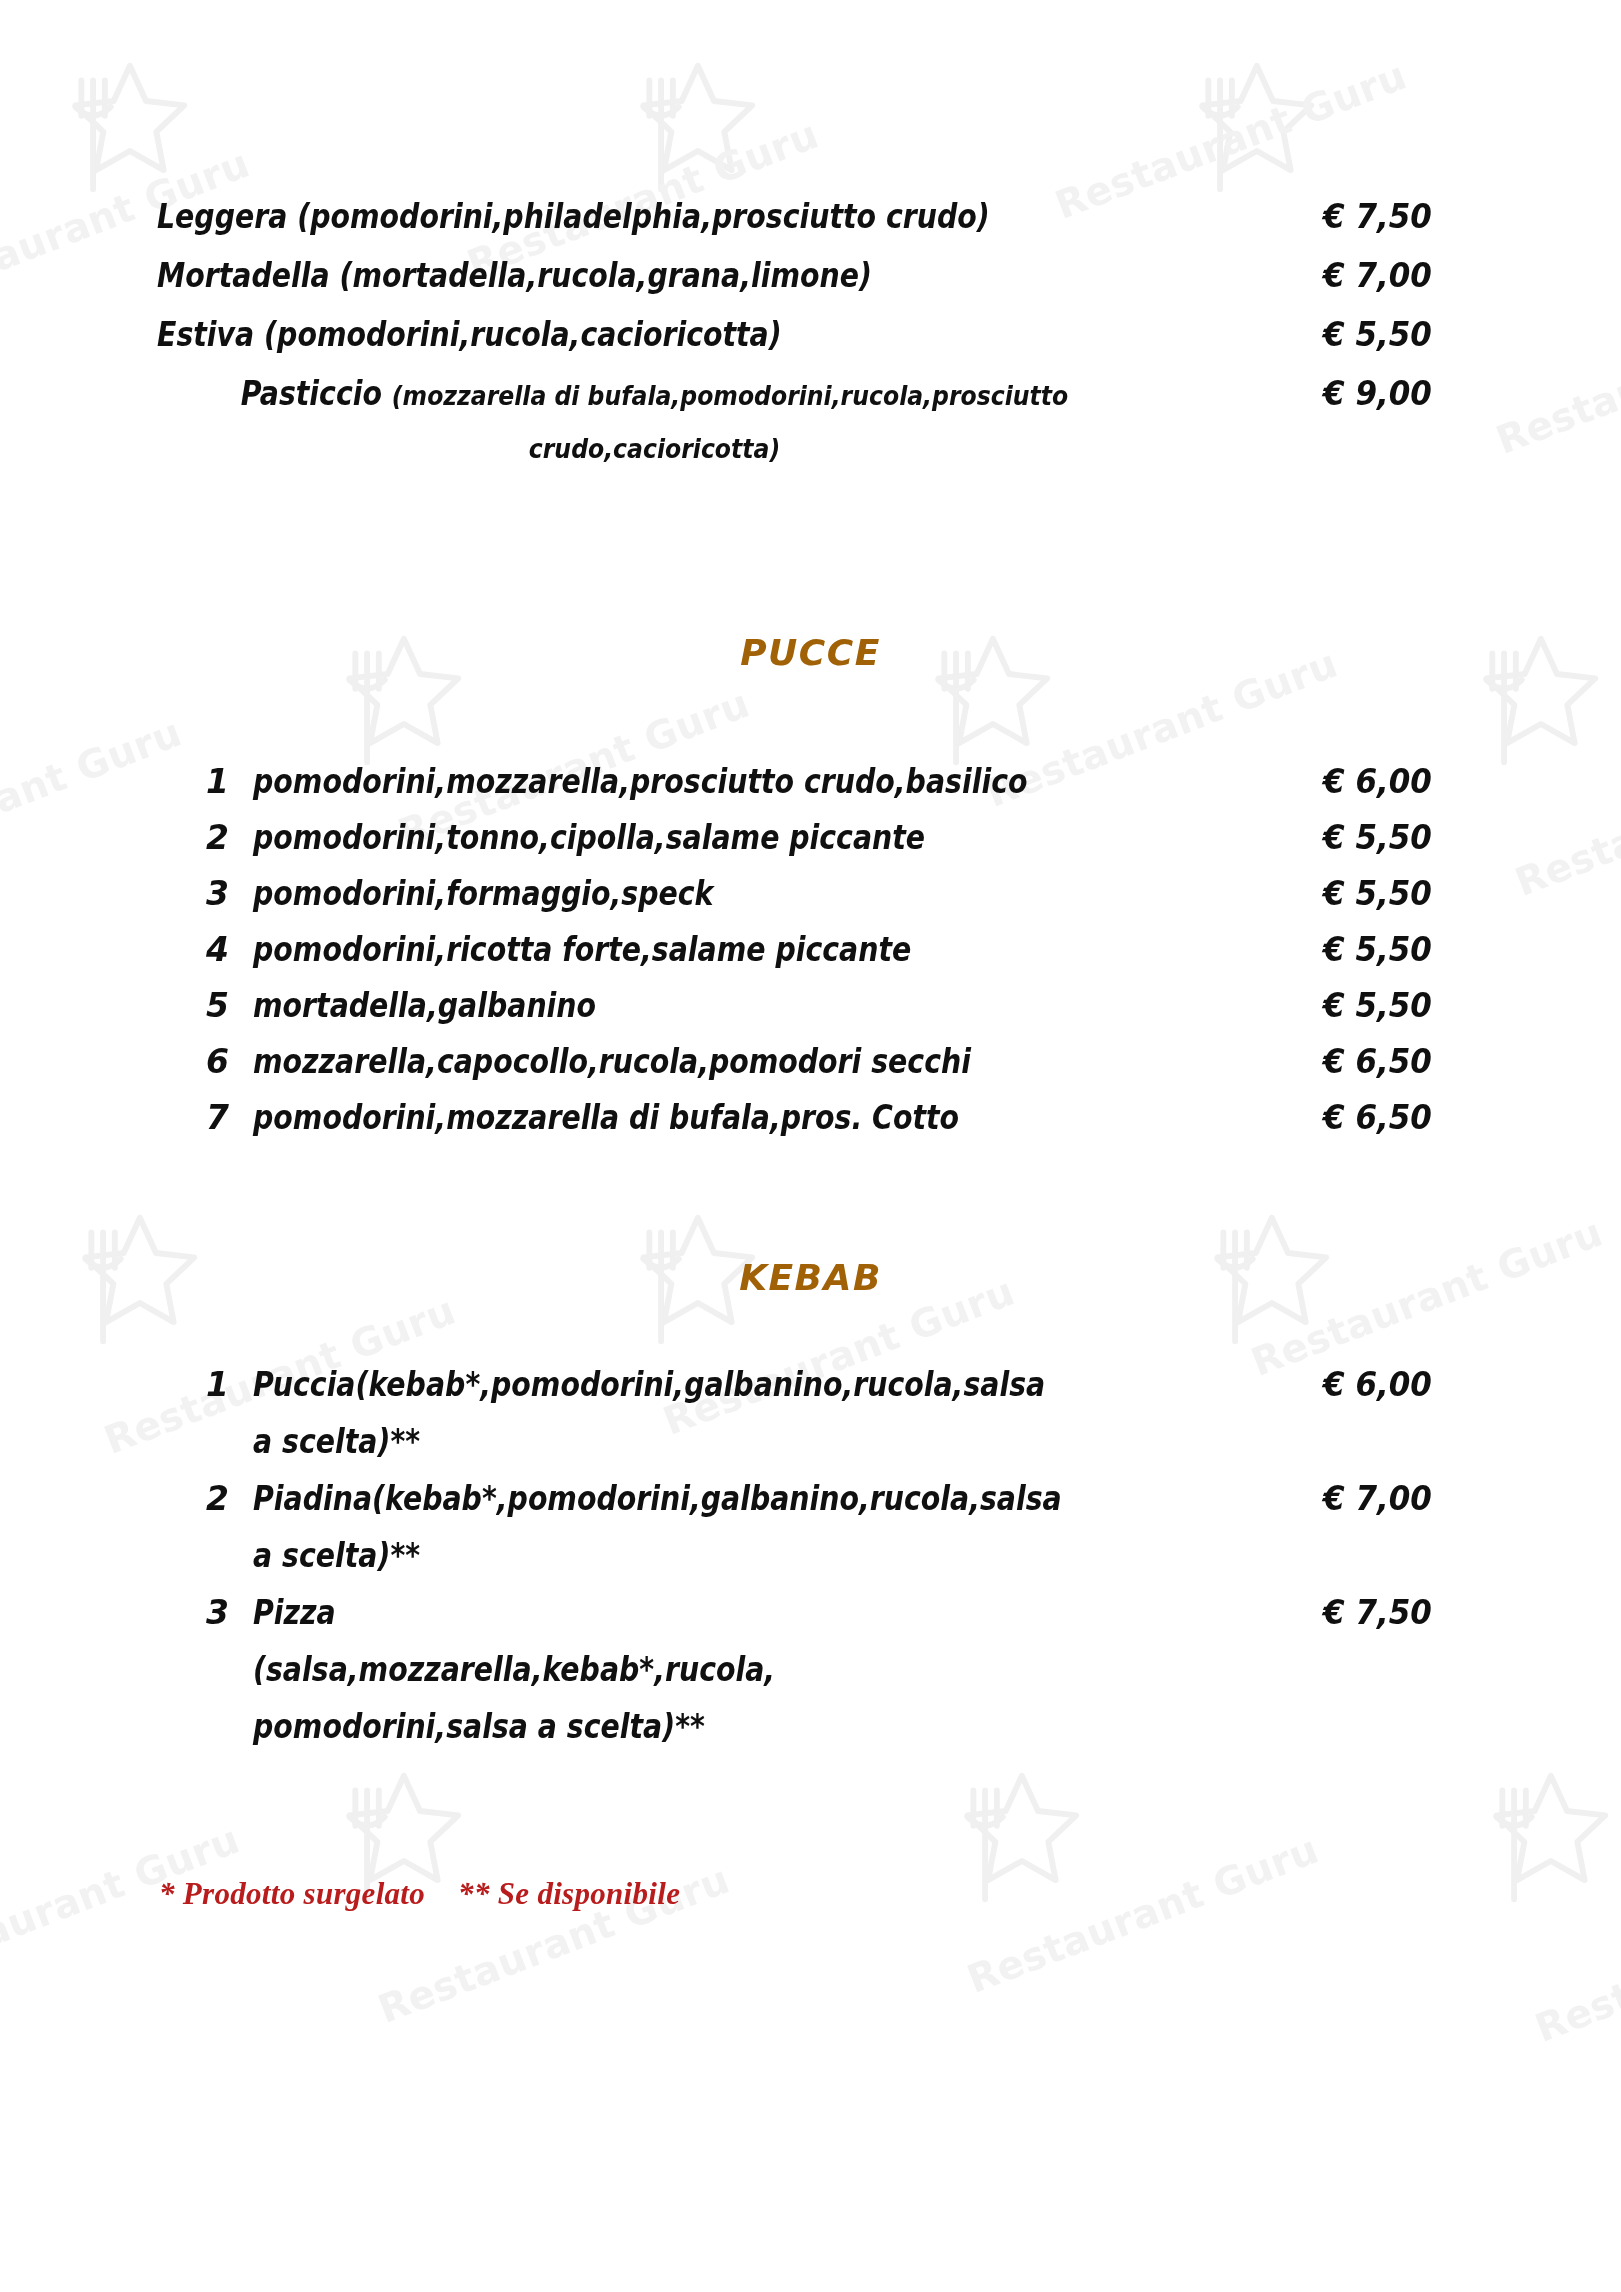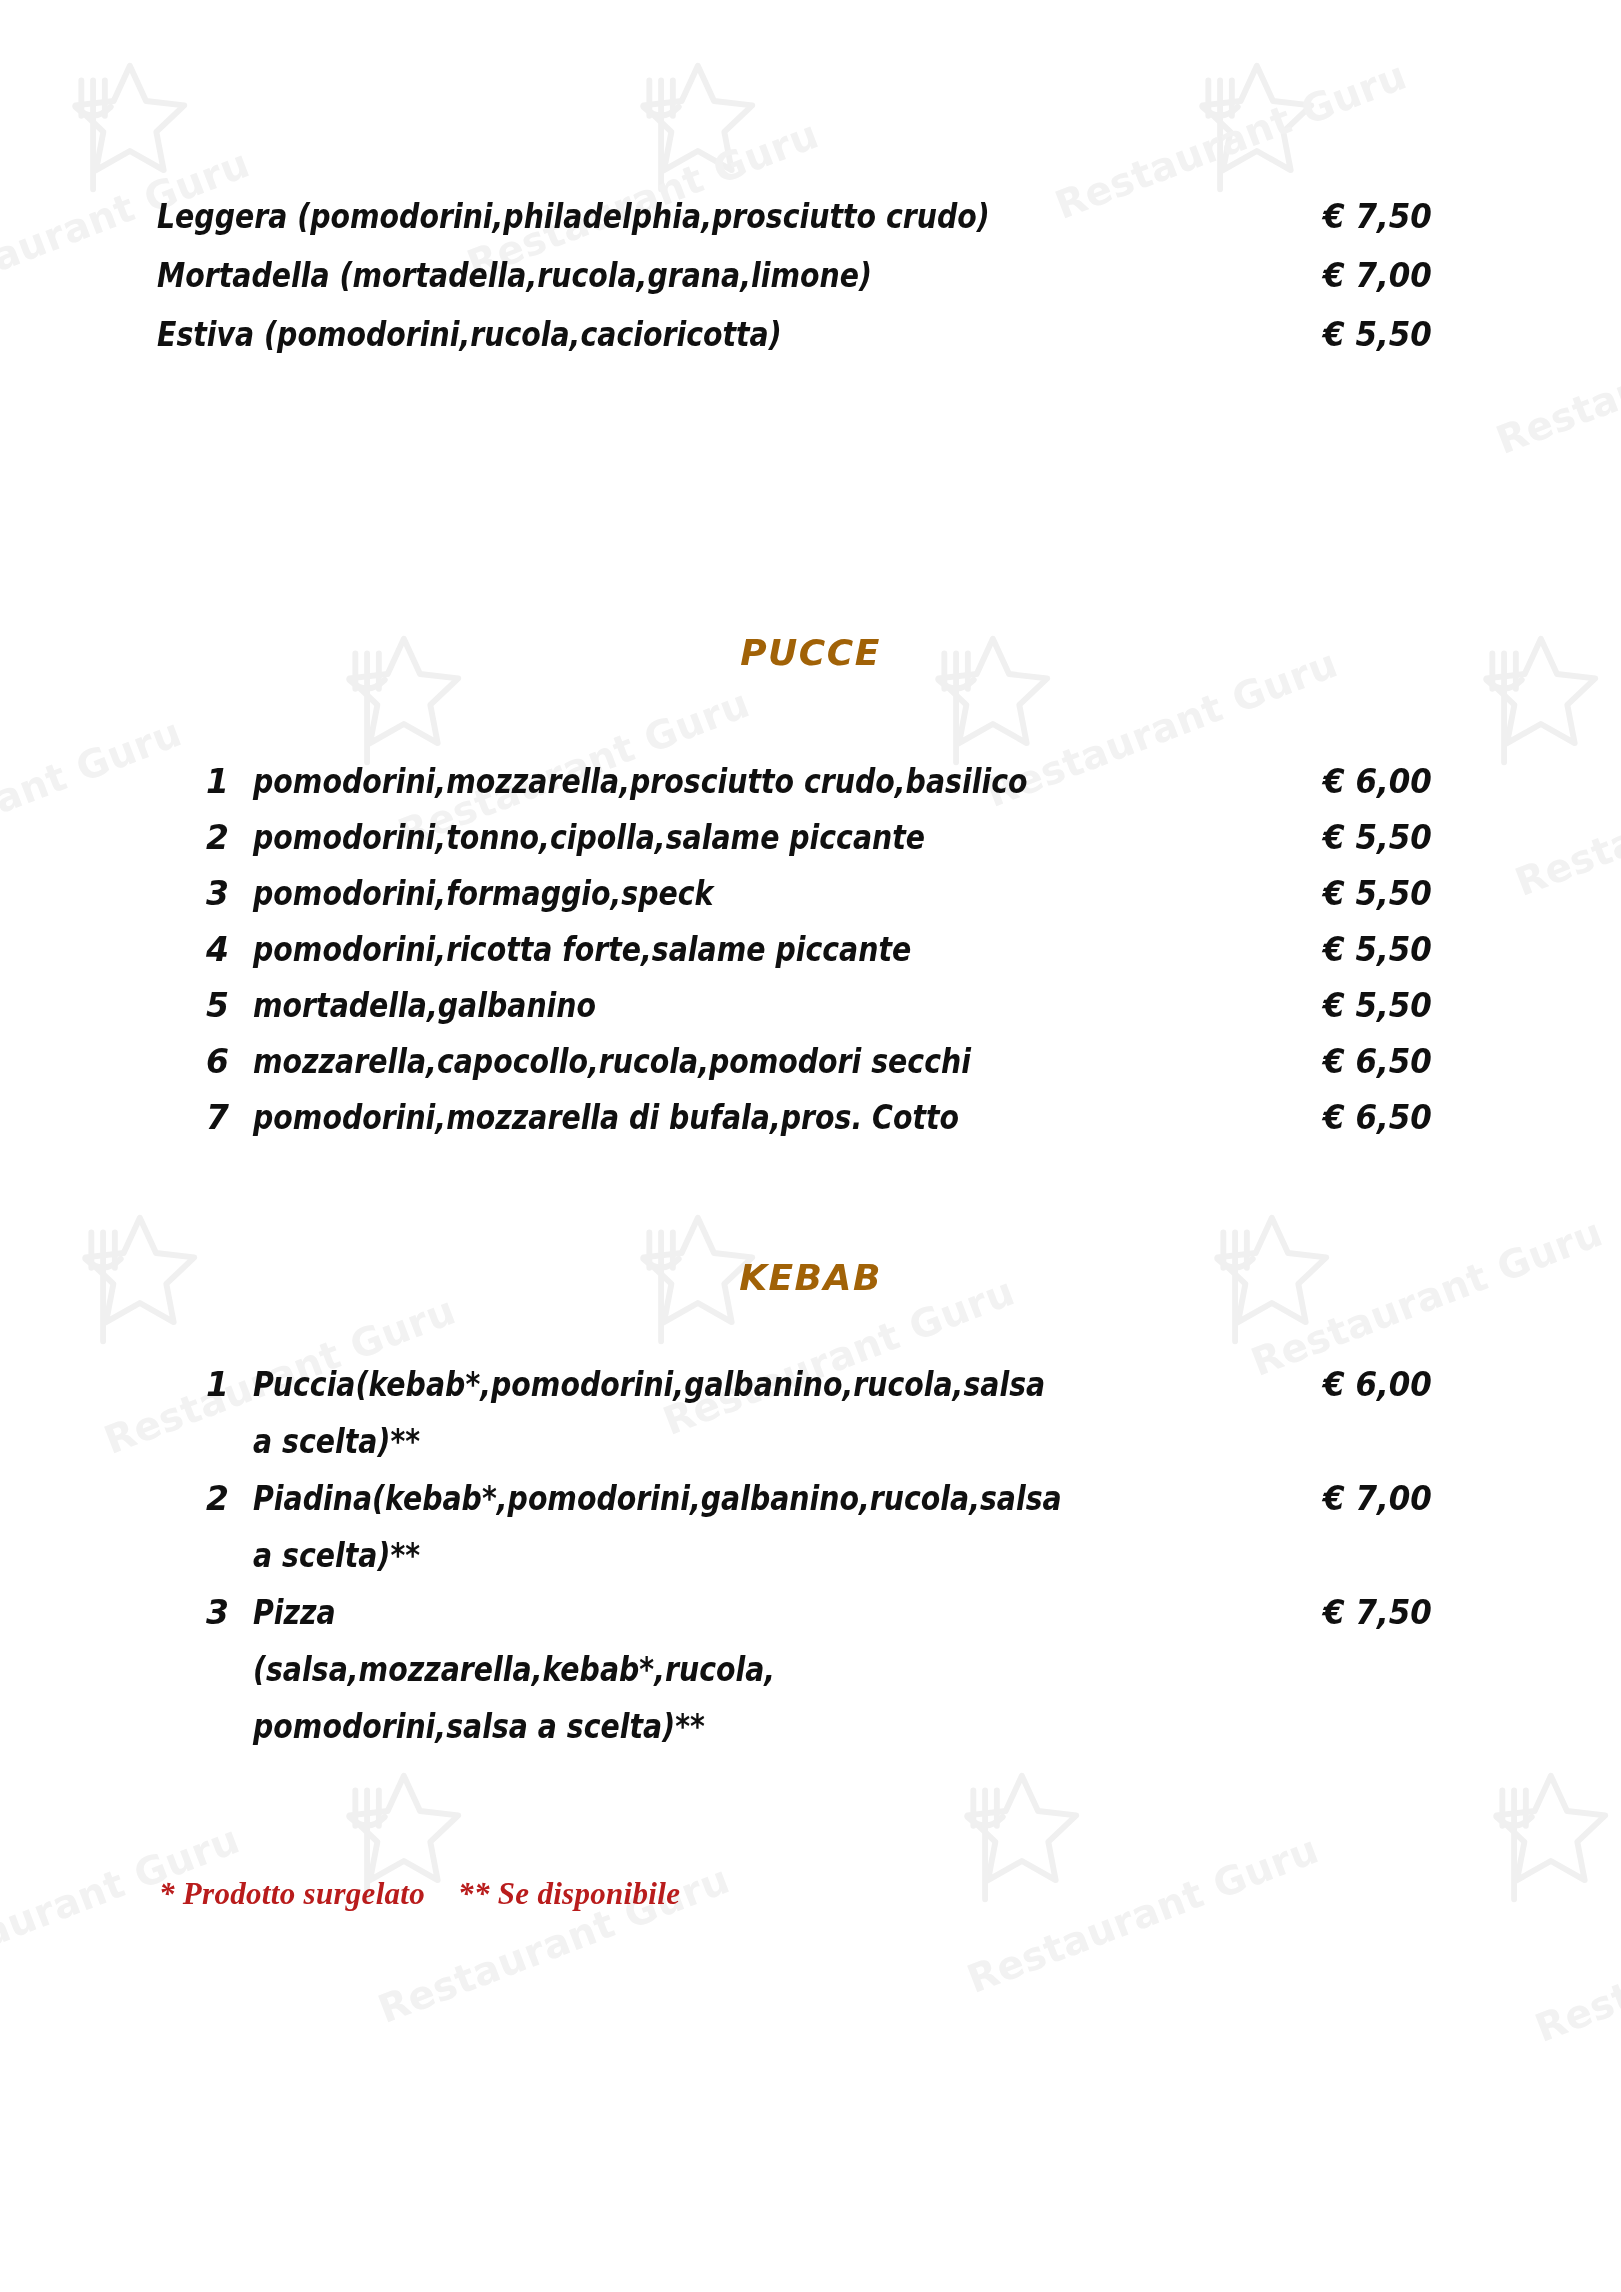--- a/index.html
+++ b/index.html
@@ -338,20 +338,27 @@
 
 
       <div class="top-item" style="height:59px;">
         <div class="name">
           <span>Estiva</span>
           <span>(pomodorini,rucola,cacioricotta)</span>
         </div>
         <div class="price">€ 5,50</div>
       </div>
 
+      <div class="top-item" style="height:108px;">
+        <div class="name wrapme">
+          <span>Pasticcio</span>
+          <span class="small">(mozzarella di bufala,pomodorini,rucola,prosciutto crudo,cacioricotta)</span>
+        </div>
+        <div class="price">€ 9,00</div>
+      </div>
 
     </div>
 
     <div class="section-head" style="top:632px;">PUCCE</div>
 
     <div class="num-block" style="top:753px;">
       <div class="num-item" style="height:56px;">
         <span class="num">1</span>
         <span class="desc nowrap">pomodorini,mozzarella,prosciutto crudo,basilico</span>
         <span class="price">€ 6,00</span>

